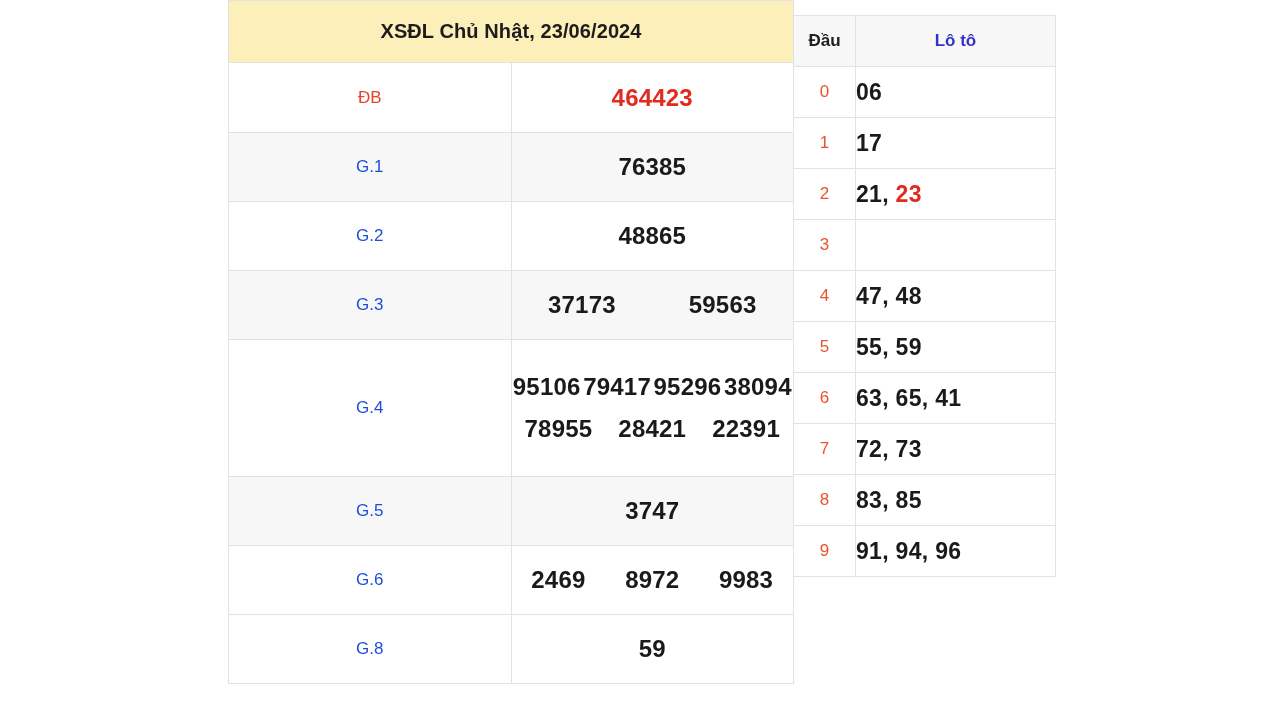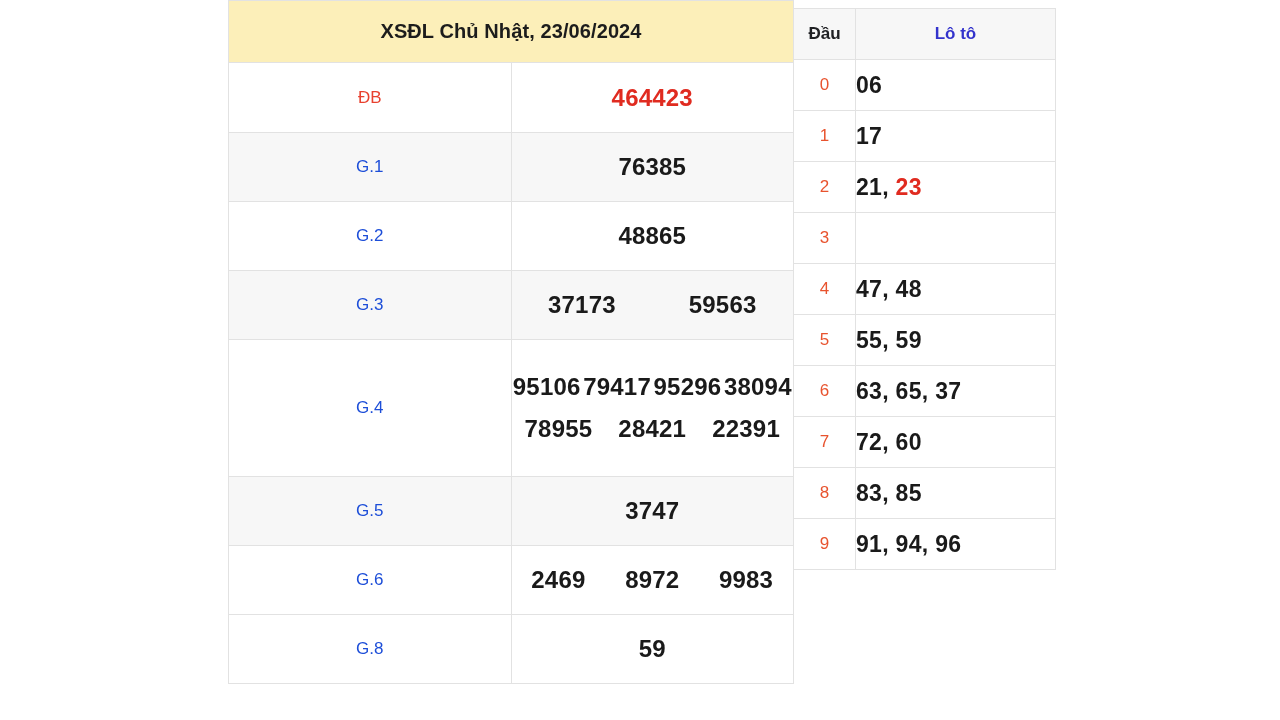--- a/index.html
+++ b/index.html
@@ -85,21 +85,21 @@
   .row-plain { background: #ffffff; }
 
   .h-db  { height: 69px; margin-top: 15px; }
   .h-std { height: 68px; }
   .h-g4  { height: 136px; }
 
   
   #loto-table {
     position: absolute;
     left: 793px;
-    top: 8px;
+    top: 15px;
     width: 263px;
     border-collapse: collapse;
     table-layout: fixed;
   }
   #loto-table td,
   #loto-table th {
     border: 1px solid #e2e2e2;
     padding: 0;
     vertical-align: middle;
     height: 50px;
@@ -251,25 +251,25 @@
         <tr>
           <td class="dau-cell">4</td>
           <td class="loto-cell"><span>47, 48</span></td>
         </tr>
         <tr>
           <td class="dau-cell">5</td>
           <td class="loto-cell"><span>55, 59</span></td>
         </tr>
         <tr>
           <td class="dau-cell">6</td>
-          <td class="loto-cell"><span>63, 65, 37</span></td>
+          <td class="loto-cell"><span>63, 65, 41</span></td>
         </tr>
         <tr>
           <td class="dau-cell">7</td>
-          <td class="loto-cell"><span>72, 60</span></td>
+          <td class="loto-cell"><span>72, 73</span></td>
         </tr>
         <tr>
           <td class="dau-cell">8</td>
           <td class="loto-cell"><span>83, 85</span></td>
         </tr>
         <tr>
           <td class="dau-cell">9</td>
           <td class="loto-cell"><span>91, 94, 96</span></td>
         </tr>
       </tbody>

